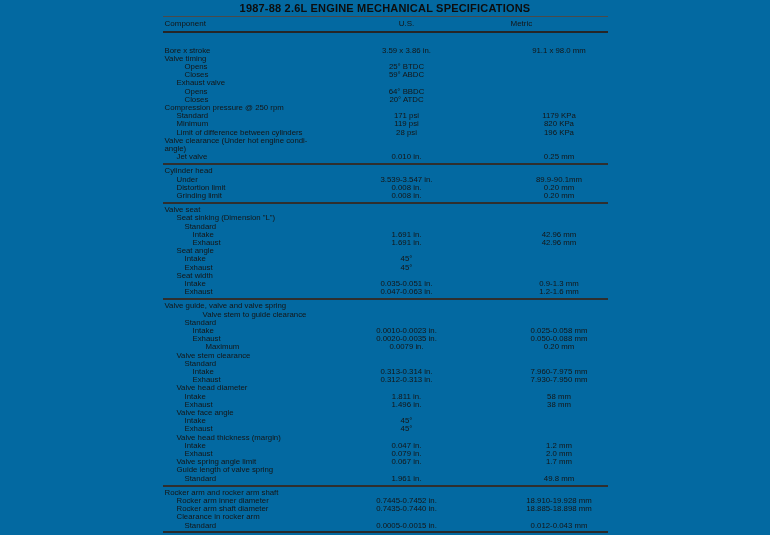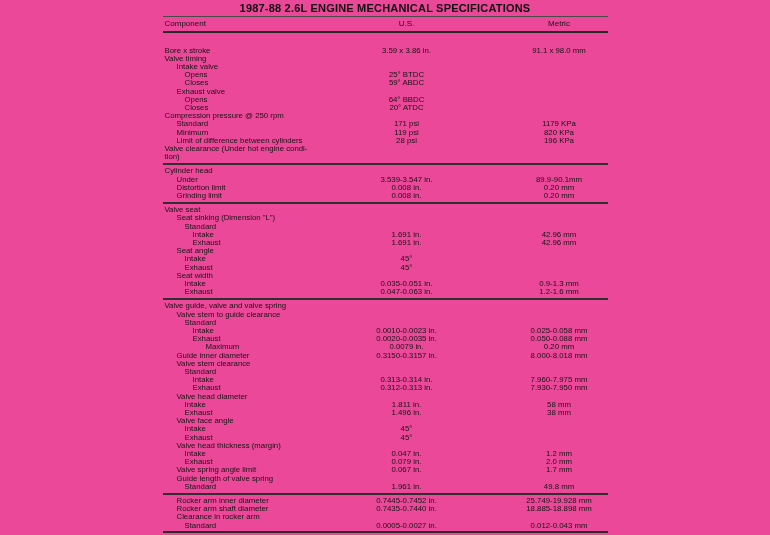--- a/index.html
+++ b/index.html
@@ -1,20 +1,20 @@
 <!DOCTYPE html>
 <html><head>
 <meta charset="utf-8">
 <style>
   html, body { margin: 0; padding: 0; background: #ffffff; }
   .page {
     position: relative;
     width: 770px;
     height: 535px;
-    background: #ec4899;
+    background: #0369a1;
     overflow: hidden;
     font-family: "Liberation Sans", sans-serif;
     color: #151515;
     -webkit-font-smoothing: antialiased;
   }
   .title {
     margin: 2px 0 2px 0;
     text-align: center;
     font-size: 11px;
     font-weight: 700;
@@ -30,21 +30,21 @@
     display: grid;
     grid-template-columns: 170px 148px 127px;
     border-top: 1px solid #4a4a4a;
     border-bottom: 2.5px solid #262626;
     padding: 2px 0 2.5px 0;
     font-size: 8px;
     line-height: 9px;
   }
   .head-comp { padding-left: 2px; text-align: left; }
   .head-us { text-align: center; }
-  .head-metric { text-align: center; padding-left: 30px; }
+  .head-metric { text-align: left; padding-left: 30px; }
   .row {
     display: grid;
     grid-template-columns: 170px 148px 127px;
     font-size: 7.8px;
     line-height: 8.2px;
   }
   .row .comp { white-space: pre-line; }
   .row .us { text-align: center; }
   .row .metric { text-align: center; padding-left: 30px; }
   .section-sep {
@@ -72,25 +72,20 @@
     <div class="cell us">3.59 x 3.86 in.</div>
     <div class="cell metric">91.1 x 98.0 mm</div>
   </div>
 
   <div class="row">
     <div class="cell comp" style="padding-left: 2px;">Valve timing</div>
     <div class="cell us"></div>
     <div class="cell metric"></div>
   </div>
 
-  <div class="row">
-    <div class="cell comp" style="padding-left: 14px;">Intake valve</div>
-    <div class="cell us"></div>
-    <div class="cell metric"></div>
-  </div>
 
   <div class="row">
     <div class="cell comp" style="padding-left: 22px;">Opens</div>
     <div class="cell us">25° BTDC</div>
     <div class="cell metric"></div>
   </div>
 
   <div class="row">
     <div class="cell comp" style="padding-left: 22px;">Closes</div>
     <div class="cell us">59° ABDC</div>
@@ -134,25 +129,30 @@
   </div>
 
   <div class="row">
     <div class="cell comp" style="padding-left: 14px;">Limit of difference between cylinders</div>
     <div class="cell us">28 psi</div>
     <div class="cell metric">196 KPa</div>
   </div>
 
   <div class="row">
     <div class="cell comp" style="padding-left: 2px;">Valve clearance (Under hot engine condi-
-tion)</div>
-    <div class="cell us"></div>
-    <div class="cell metric"></div>
-  </div>
-
+angle)</div>
+    <div class="cell us"></div>
+    <div class="cell metric"></div>
+  </div>
+
+  <div class="row">
+    <div class="cell comp" style="padding-left: 14px;">Jet valve</div>
+    <div class="cell us">0.010 in.</div>
+    <div class="cell metric">0.25 mm</div>
+  </div>
 
   <div class="section-sep"></div>
 
   <div class="row">
     <div class="cell comp" style="padding-left: 2px;">Cylinder head</div>
     <div class="cell us"></div>
     <div class="cell metric"></div>
   </div>
 
   <div class="row">
@@ -243,21 +243,21 @@
 
   <div class="section-sep"></div>
 
   <div class="row">
     <div class="cell comp" style="padding-left: 2px;">Valve guide, valve and valve spring</div>
     <div class="cell us"></div>
     <div class="cell metric"></div>
   </div>
 
   <div class="row">
-    <div class="cell comp" style="padding-left: 14px;">Valve stem to guide clearance</div>
+    <div class="cell comp" style="padding-left: 14px; text-align: center;">Valve stem to guide clearance</div>
     <div class="cell us"></div>
     <div class="cell metric"></div>
   </div>
 
   <div class="row">
     <div class="cell comp" style="padding-left: 22px;">Standard</div>
     <div class="cell us"></div>
     <div class="cell metric"></div>
   </div>
 
@@ -272,25 +272,20 @@
     <div class="cell us">0.0020-0.0035 in.</div>
     <div class="cell metric">0.050-0.088 mm</div>
   </div>
 
   <div class="row">
     <div class="cell comp" style="padding-left: 43px;">Maximum</div>
     <div class="cell us">0.0079 in.</div>
     <div class="cell metric">0.20 mm</div>
   </div>
 
-  <div class="row">
-    <div class="cell comp" style="padding-left: 14px;">Guide inner diameter</div>
-    <div class="cell us">0.3150-0.3157 in.</div>
-    <div class="cell metric">8.000-8.018 mm</div>
-  </div>
 
   <div class="row">
     <div class="cell comp" style="padding-left: 14px;">Valve stem clearance</div>
     <div class="cell us"></div>
     <div class="cell metric"></div>
   </div>
 
   <div class="row">
     <div class="cell comp" style="padding-left: 22px;">Standard</div>
     <div class="cell us"></div>
@@ -376,39 +371,44 @@
   </div>
 
   <div class="row">
     <div class="cell comp" style="padding-left: 22px;">Standard</div>
     <div class="cell us">1.961 in.</div>
     <div class="cell metric">49.8 mm</div>
   </div>
 
   <div class="section-sep"></div>
 
+  <div class="row">
+    <div class="cell comp" style="padding-left: 2px;">Rocker arm and rocker arm shaft</div>
+    <div class="cell us"></div>
+    <div class="cell metric"></div>
+  </div>
 
   <div class="row">
     <div class="cell comp" style="padding-left: 14px;">Rocker arm inner diameter</div>
     <div class="cell us">0.7445-0.7452 in.</div>
-    <div class="cell metric">25.749-19.928 mm</div>
+    <div class="cell metric">18.910-19.928 mm</div>
   </div>
 
   <div class="row">
     <div class="cell comp" style="padding-left: 14px;">Rocker arm shaft diameter</div>
     <div class="cell us">0.7435-0.7440 in.</div>
     <div class="cell metric">18.885-18.898 mm</div>
   </div>
 
   <div class="row">
     <div class="cell comp" style="padding-left: 14px;">Clearance in rocker arm</div>
     <div class="cell us"></div>
     <div class="cell metric"></div>
   </div>
 
   <div class="row">
     <div class="cell comp" style="padding-left: 22px;">Standard</div>
-    <div class="cell us">0.0005-0.0027 in.</div>
+    <div class="cell us">0.0005-0.0015 in.</div>
     <div class="cell metric">0.012-0.043 mm</div>
   </div>
 </div>
   </div>
 </div>
 
 </body></html>

